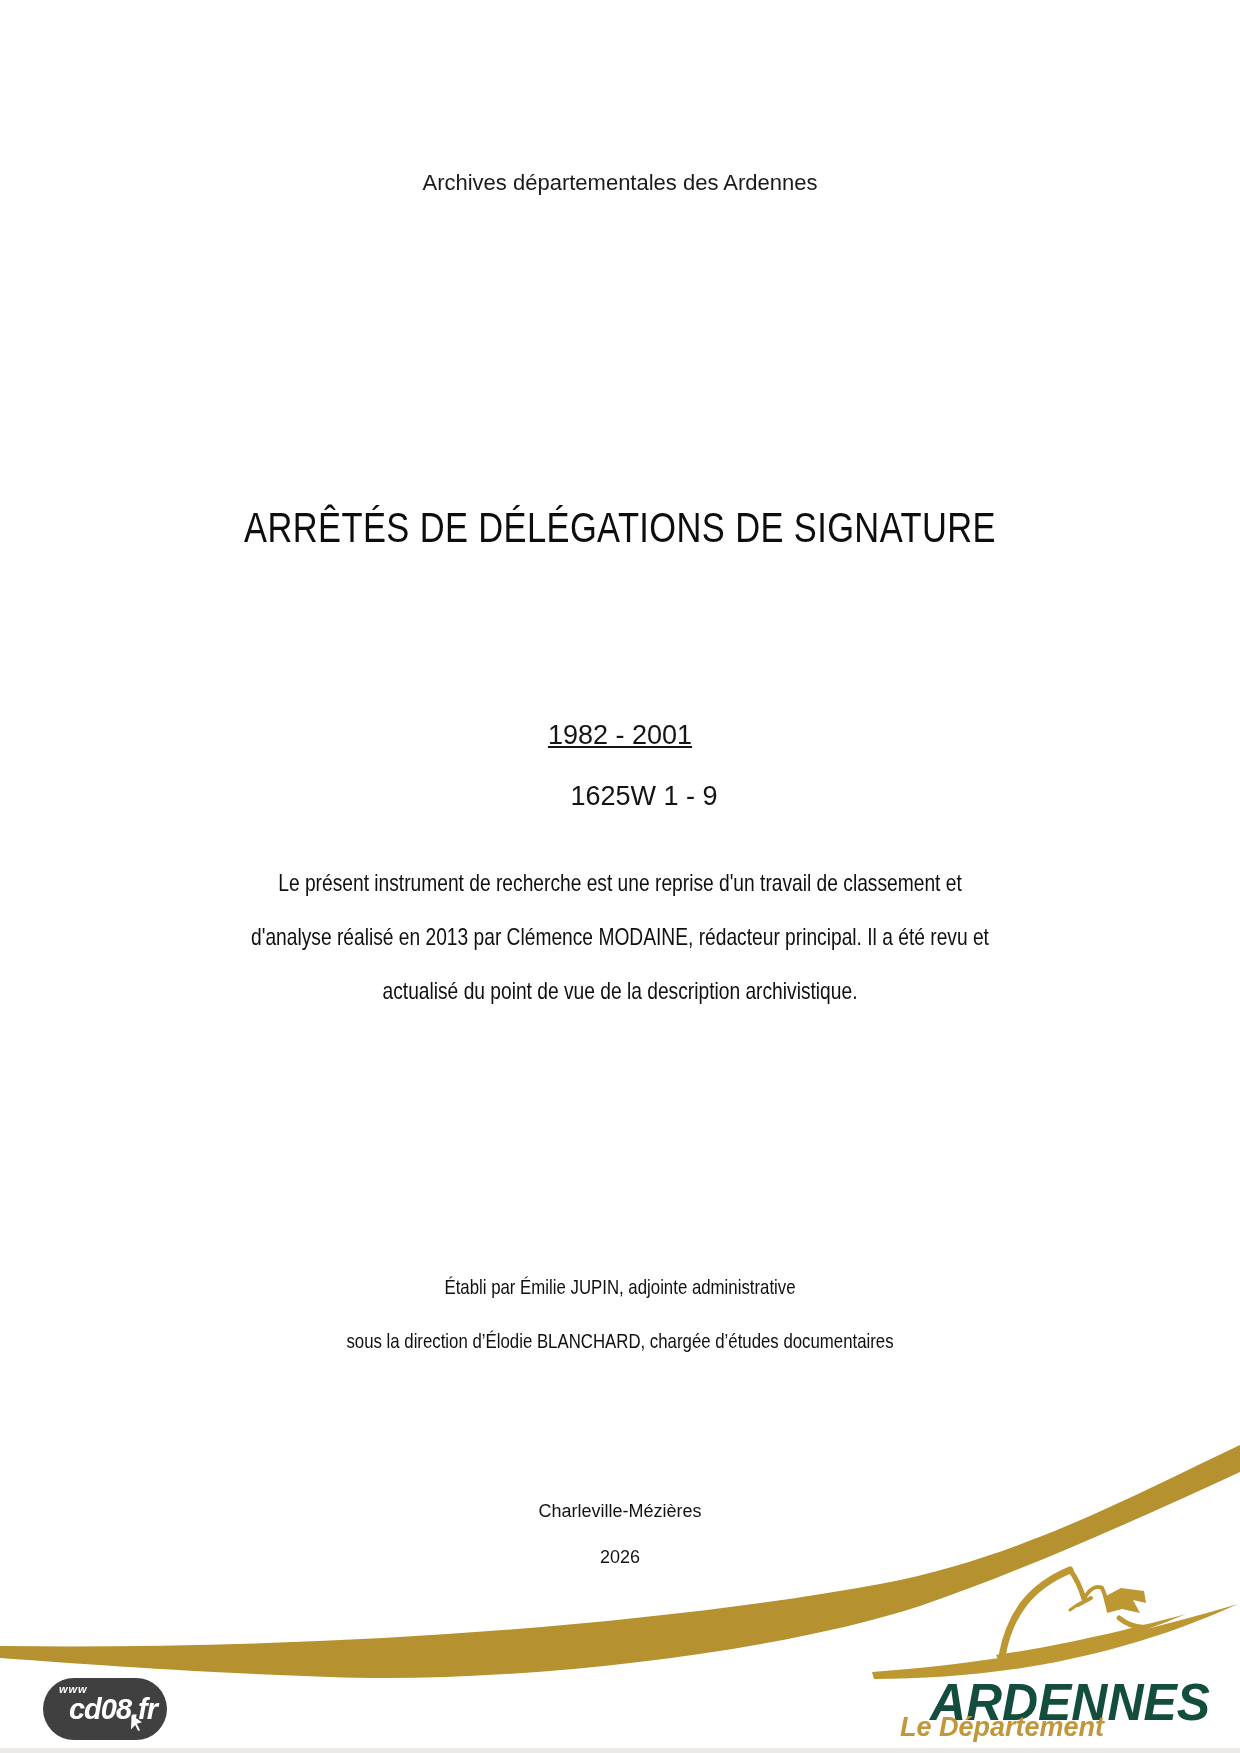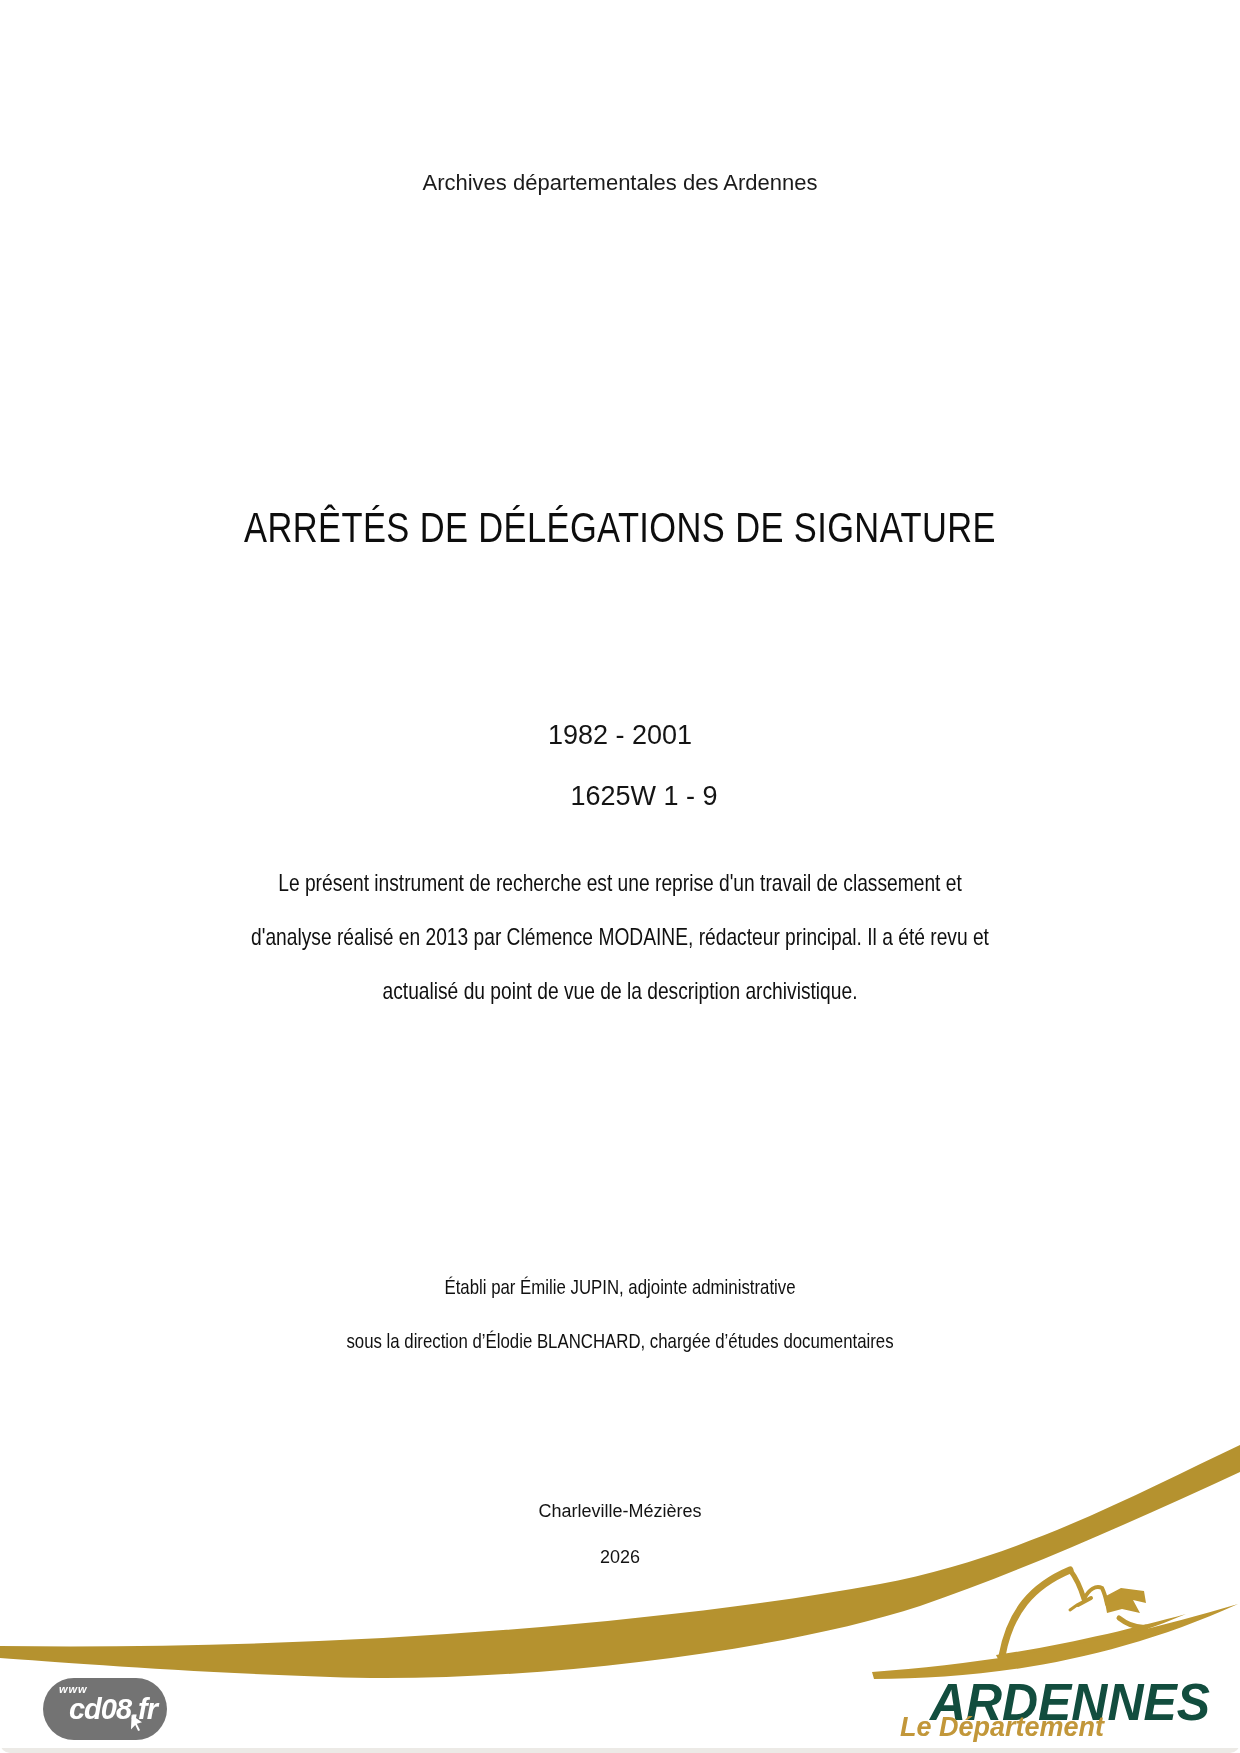--- a/index.html
+++ b/index.html
@@ -4,42 +4,41 @@
 <style>
   html,body{margin:0;padding:0;background:#ffffff;}
   .page{
     position:relative;
     width:1240px;height:1753px;
     margin:0 auto;
     background:#ffffff;
     overflow:hidden;
     font-family:"Liberation Sans", sans-serif;
     color:#111;
-    border-radius:10px;
   }
   .abs{position:absolute;left:0;width:1240px;text-align:center;white-space:pre-line;}
   .institution{top:170px;font-size:22px;line-height:26px;color:#1b1b1b;}
   .doc-title{top:505px;font-size:42px;line-height:46px;letter-spacing:0.5px;
     transform:scaleX(0.82);transform-origin:50% 0;color:#0d0d0d;}
-  .date-range{top:720px;font-size:27px;line-height:31px;color:#141414;}
+  .date-range{top:720px;font-size:27px;line-height:31px;color:#141414;text-decoration:underline;}
   .reference{top:781px;font-size:27px;line-height:31px;color:#141414;padding-left:24px;}
   .intro{top:842px;font-size:24px;line-height:27px;color:#101010;
     transform:scaleX(0.80);transform-origin:50% 0;}
   .credit1{top:1274px;font-size:21px;line-height:25px;color:#101010;
     transform:scaleX(0.80);transform-origin:50% 0;}
   .credit2{top:1328px;font-size:21px;line-height:25px;color:#101010;
     transform:scaleX(0.80);transform-origin:50% 0;}
   .place{top:1500px;font-size:18px;line-height:22px;color:#141414;}
   .year{top:1546px;font-size:18px;line-height:22px;color:#141414;}
 
   .footer-svg{position:absolute;left:0;top:1400px;width:1240px;height:353px;}
 
   .cd08{
     position:absolute;left:43px;top:1678px;width:124px;height:62px;
-    background:#737373;border-radius:32px;
+    background:#404040;border-radius:32px;
   }
   .cd08 .www{
     position:absolute;left:16px;top:5px;
     font-size:11px;font-weight:bold;color:#fff;letter-spacing:1px;
     font-style:italic;
   }
   .cd08 .domain{
     position:absolute;left:0;top:15px;width:124px;text-align:center;
     font-size:29px;font-weight:bold;color:#ffffff;letter-spacing:-1px;
     font-style:italic;

